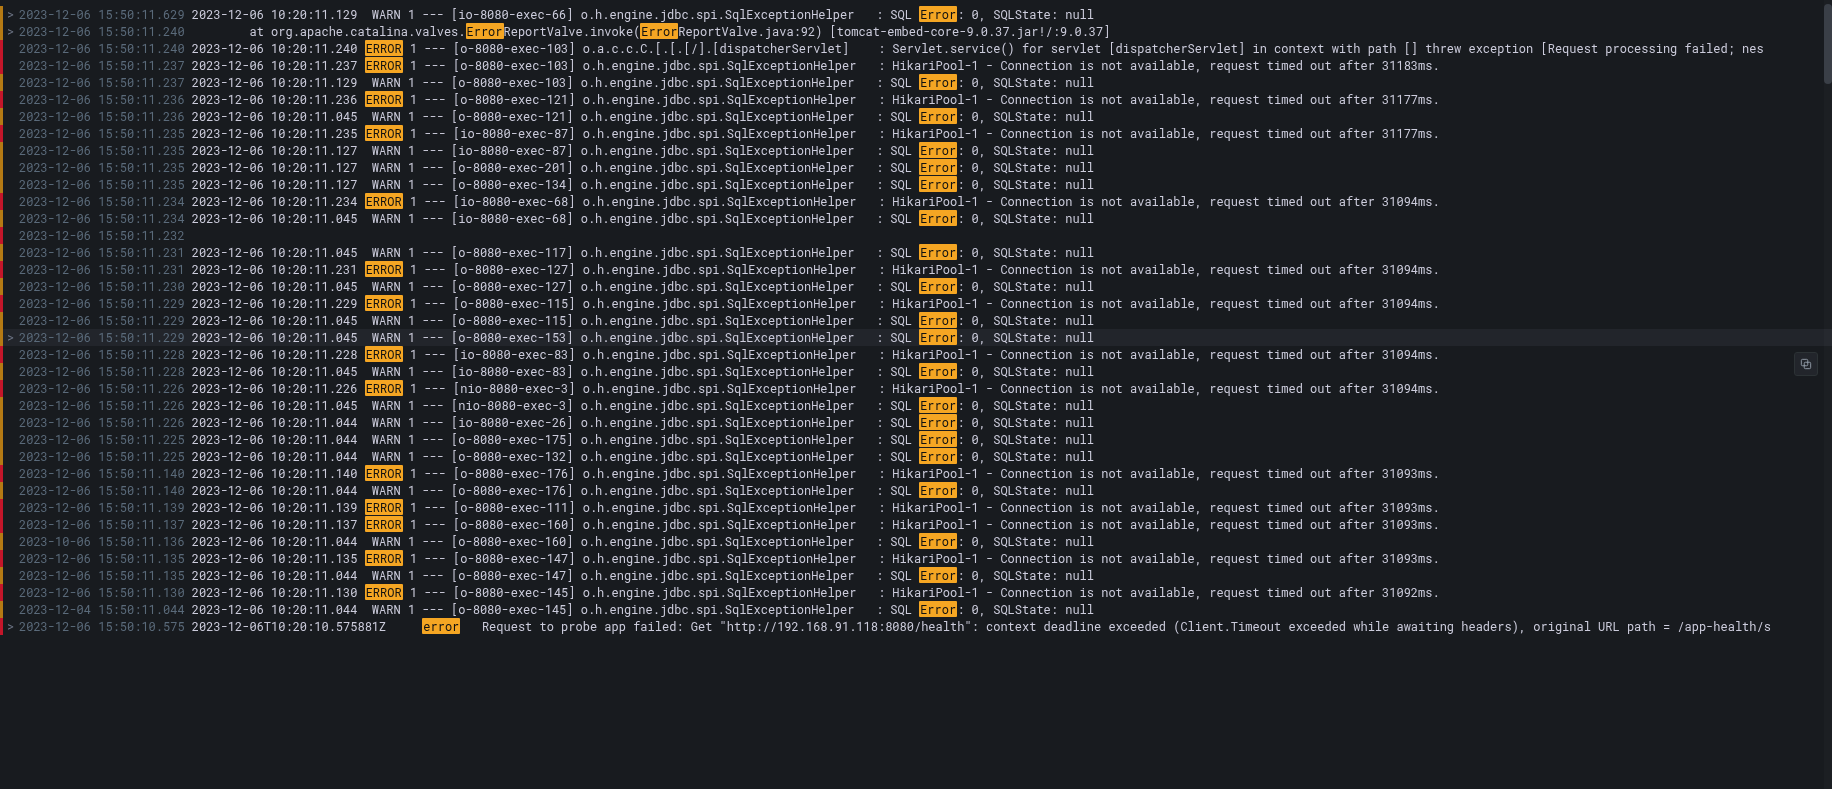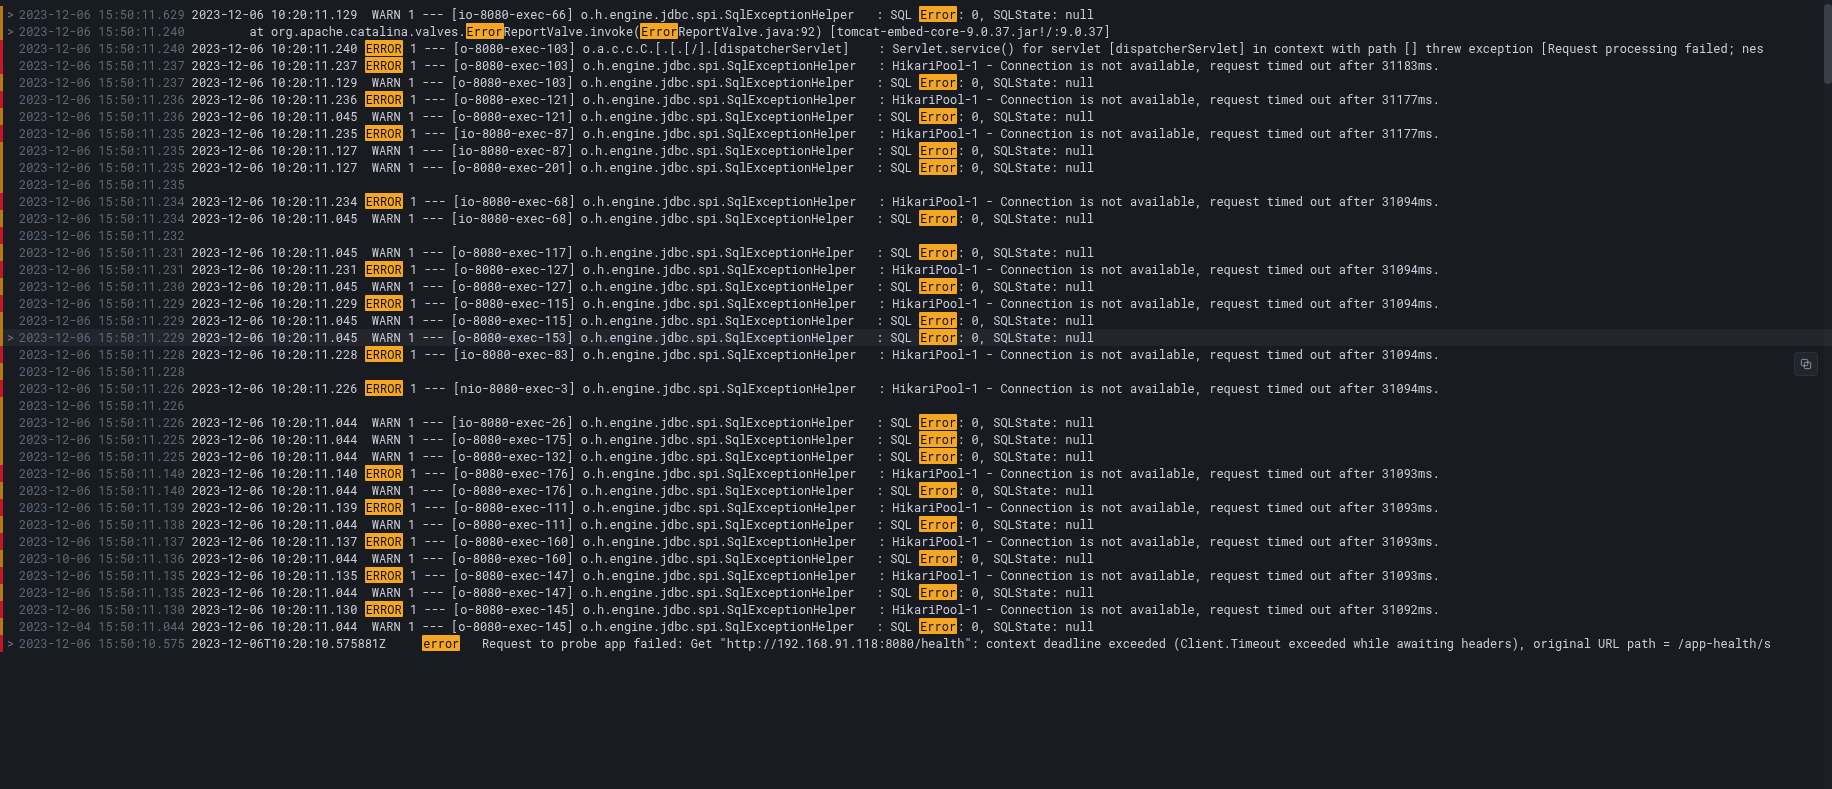--- a/index.html
+++ b/index.html
@@ -69,41 +69,40 @@
     <div class="log-row lvl-warn"><span class="caret">&gt;</span><span class="ts">2023-12-06 15:50:11.629</span><span> </span><span class="body">2023-12-06 10:20:11.129  WARN 1 --- [io-8080-exec-66] o.h.engine.jdbc.spi.SqlExceptionHelper   : SQL <span class="hl">Error</span>: 0, SQLState: null</span></div>
     <div class="log-row lvl-warn"><span class="caret">&gt;</span><span class="ts">2023-12-06 15:50:11.240</span><span> </span><span class="body">        at org.apache.catalina.valves.<span class="hl">Error</span>ReportValve.invoke(<span class="hl">Error</span>ReportValve.java:92) [tomcat-embed-core-9.0.37.jar!/:9.0.37]</span></div>
     <div class="log-row lvl-error"><span class="caret"> </span><span class="ts">2023-12-06 15:50:11.240</span><span> </span><span class="body">2023-12-06 10:20:11.240 <span class="hl">ERROR</span> 1 --- [o-8080-exec-103] o.a.c.c.C.[.[.[/].[dispatcherServlet]    : Servlet.service() for servlet [dispatcherServlet] in context with path [] threw exception [Request processing failed; nes</span></div>
     <div class="log-row lvl-error"><span class="caret"> </span><span class="ts">2023-12-06 15:50:11.237</span><span> </span><span class="body">2023-12-06 10:20:11.237 <span class="hl">ERROR</span> 1 --- [o-8080-exec-103] o.h.engine.jdbc.spi.SqlExceptionHelper   : HikariPool-1 - Connection is not available, request timed out after 31183ms.</span></div>
     <div class="log-row lvl-warn"><span class="caret"> </span><span class="ts">2023-12-06 15:50:11.237</span><span> </span><span class="body">2023-12-06 10:20:11.129  WARN 1 --- [o-8080-exec-103] o.h.engine.jdbc.spi.SqlExceptionHelper   : SQL <span class="hl">Error</span>: 0, SQLState: null</span></div>
     <div class="log-row lvl-error"><span class="caret"> </span><span class="ts">2023-12-06 15:50:11.236</span><span> </span><span class="body">2023-12-06 10:20:11.236 <span class="hl">ERROR</span> 1 --- [o-8080-exec-121] o.h.engine.jdbc.spi.SqlExceptionHelper   : HikariPool-1 - Connection is not available, request timed out after 31177ms.</span></div>
     <div class="log-row lvl-warn"><span class="caret"> </span><span class="ts">2023-12-06 15:50:11.236</span><span> </span><span class="body">2023-12-06 10:20:11.045  WARN 1 --- [o-8080-exec-121] o.h.engine.jdbc.spi.SqlExceptionHelper   : SQL <span class="hl">Error</span>: 0, SQLState: null</span></div>
     <div class="log-row lvl-error"><span class="caret"> </span><span class="ts">2023-12-06 15:50:11.235</span><span> </span><span class="body">2023-12-06 10:20:11.235 <span class="hl">ERROR</span> 1 --- [io-8080-exec-87] o.h.engine.jdbc.spi.SqlExceptionHelper   : HikariPool-1 - Connection is not available, request timed out after 31177ms.</span></div>
     <div class="log-row lvl-warn"><span class="caret"> </span><span class="ts">2023-12-06 15:50:11.235</span><span> </span><span class="body">2023-12-06 10:20:11.127  WARN 1 --- [io-8080-exec-87] o.h.engine.jdbc.spi.SqlExceptionHelper   : SQL <span class="hl">Error</span>: 0, SQLState: null</span></div>
     <div class="log-row lvl-warn"><span class="caret"> </span><span class="ts">2023-12-06 15:50:11.235</span><span> </span><span class="body">2023-12-06 10:20:11.127  WARN 1 --- [o-8080-exec-201] o.h.engine.jdbc.spi.SqlExceptionHelper   : SQL <span class="hl">Error</span>: 0, SQLState: null</span></div>
-    <div class="log-row lvl-warn"><span class="caret"> </span><span class="ts">2023-12-06 15:50:11.235</span><span> </span></div>
+    <div class="log-row lvl-warn"><span class="caret"> </span><span class="ts">2023-12-06 15:50:11.235</span><span> </span><span class="body">2023-12-06 10:20:11.127  WARN 1 --- [o-8080-exec-134] o.h.engine.jdbc.spi.SqlExceptionHelper   : SQL <span class="hl">Error</span>: 0, SQLState: null</span></div>
     <div class="log-row lvl-error"><span class="caret"> </span><span class="ts">2023-12-06 15:50:11.234</span><span> </span><span class="body">2023-12-06 10:20:11.234 <span class="hl">ERROR</span> 1 --- [io-8080-exec-68] o.h.engine.jdbc.spi.SqlExceptionHelper   : HikariPool-1 - Connection is not available, request timed out after 31094ms.</span></div>
     <div class="log-row lvl-warn"><span class="caret"> </span><span class="ts">2023-12-06 15:50:11.234</span><span> </span><span class="body">2023-12-06 10:20:11.045  WARN 1 --- [io-8080-exec-68] o.h.engine.jdbc.spi.SqlExceptionHelper   : SQL <span class="hl">Error</span>: 0, SQLState: null</span></div>
     <div class="log-row lvl-error"><span class="caret"> </span><span class="ts">2023-12-06 15:50:11.232</span><span> </span></div>
     <div class="log-row lvl-warn"><span class="caret"> </span><span class="ts">2023-12-06 15:50:11.231</span><span> </span><span class="body">2023-12-06 10:20:11.045  WARN 1 --- [o-8080-exec-117] o.h.engine.jdbc.spi.SqlExceptionHelper   : SQL <span class="hl">Error</span>: 0, SQLState: null</span></div>
     <div class="log-row lvl-error"><span class="caret"> </span><span class="ts">2023-12-06 15:50:11.231</span><span> </span><span class="body">2023-12-06 10:20:11.231 <span class="hl">ERROR</span> 1 --- [o-8080-exec-127] o.h.engine.jdbc.spi.SqlExceptionHelper   : HikariPool-1 - Connection is not available, request timed out after 31094ms.</span></div>
     <div class="log-row lvl-warn"><span class="caret"> </span><span class="ts">2023-12-06 15:50:11.230</span><span> </span><span class="body">2023-12-06 10:20:11.045  WARN 1 --- [o-8080-exec-127] o.h.engine.jdbc.spi.SqlExceptionHelper   : SQL <span class="hl">Error</span>: 0, SQLState: null</span></div>
     <div class="log-row lvl-error"><span class="caret"> </span><span class="ts">2023-12-06 15:50:11.229</span><span> </span><span class="body">2023-12-06 10:20:11.229 <span class="hl">ERROR</span> 1 --- [o-8080-exec-115] o.h.engine.jdbc.spi.SqlExceptionHelper   : HikariPool-1 - Connection is not available, request timed out after 31094ms.</span></div>
     <div class="log-row lvl-warn"><span class="caret"> </span><span class="ts">2023-12-06 15:50:11.229</span><span> </span><span class="body">2023-12-06 10:20:11.045  WARN 1 --- [o-8080-exec-115] o.h.engine.jdbc.spi.SqlExceptionHelper   : SQL <span class="hl">Error</span>: 0, SQLState: null</span></div>
     <div class="log-row lvl-warn hovered"><span class="caret">&gt;</span><span class="ts">2023-12-06 15:50:11.229</span><span> </span><span class="body">2023-12-06 10:20:11.045  WARN 1 --- [o-8080-exec-153] o.h.engine.jdbc.spi.SqlExceptionHelper   : SQL <span class="hl">Error</span>: 0, SQLState: null</span></div>
     <div class="log-row lvl-error"><span class="caret"> </span><span class="ts">2023-12-06 15:50:11.228</span><span> </span><span class="body">2023-12-06 10:20:11.228 <span class="hl">ERROR</span> 1 --- [io-8080-exec-83] o.h.engine.jdbc.spi.SqlExceptionHelper   : HikariPool-1 - Connection is not available, request timed out after 31094ms.</span></div>
-    <div class="log-row lvl-warn"><span class="caret"> </span><span class="ts">2023-12-06 15:50:11.228</span><span> </span></div>
+    <div class="log-row lvl-warn"><span class="caret"> </span><span class="ts">2023-12-06 15:50:11.228</span><span> </span><span class="body">2023-12-06 10:20:11.045  WARN 1 --- [io-8080-exec-83] o.h.engine.jdbc.spi.SqlExceptionHelper   : SQL <span class="hl">Error</span>: 0, SQLState: null</span></div>
     <div class="log-row lvl-error"><span class="caret"> </span><span class="ts">2023-12-06 15:50:11.226</span><span> </span><span class="body">2023-12-06 10:20:11.226 <span class="hl">ERROR</span> 1 --- [nio-8080-exec-3] o.h.engine.jdbc.spi.SqlExceptionHelper   : HikariPool-1 - Connection is not available, request timed out after 31094ms.</span></div>
-    <div class="log-row lvl-warn"><span class="caret"> </span><span class="ts">2023-12-06 15:50:11.226</span><span> </span></div>
+    <div class="log-row lvl-warn"><span class="caret"> </span><span class="ts">2023-12-06 15:50:11.226</span><span> </span><span class="body">2023-12-06 10:20:11.045  WARN 1 --- [nio-8080-exec-3] o.h.engine.jdbc.spi.SqlExceptionHelper   : SQL <span class="hl">Error</span>: 0, SQLState: null</span></div>
     <div class="log-row lvl-warn"><span class="caret"> </span><span class="ts">2023-12-06 15:50:11.226</span><span> </span><span class="body">2023-12-06 10:20:11.044  WARN 1 --- [io-8080-exec-26] o.h.engine.jdbc.spi.SqlExceptionHelper   : SQL <span class="hl">Error</span>: 0, SQLState: null</span></div>
     <div class="log-row lvl-warn"><span class="caret"> </span><span class="ts">2023-12-06 15:50:11.225</span><span> </span><span class="body">2023-12-06 10:20:11.044  WARN 1 --- [o-8080-exec-175] o.h.engine.jdbc.spi.SqlExceptionHelper   : SQL <span class="hl">Error</span>: 0, SQLState: null</span></div>
     <div class="log-row lvl-warn"><span class="caret"> </span><span class="ts">2023-12-06 15:50:11.225</span><span> </span><span class="body">2023-12-06 10:20:11.044  WARN 1 --- [o-8080-exec-132] o.h.engine.jdbc.spi.SqlExceptionHelper   : SQL <span class="hl">Error</span>: 0, SQLState: null</span></div>
     <div class="log-row lvl-error"><span class="caret"> </span><span class="ts">2023-12-06 15:50:11.140</span><span> </span><span class="body">2023-12-06 10:20:11.140 <span class="hl">ERROR</span> 1 --- [o-8080-exec-176] o.h.engine.jdbc.spi.SqlExceptionHelper   : HikariPool-1 - Connection is not available, request timed out after 31093ms.</span></div>
     <div class="log-row lvl-warn"><span class="caret"> </span><span class="ts">2023-12-06 15:50:11.140</span><span> </span><span class="body">2023-12-06 10:20:11.044  WARN 1 --- [o-8080-exec-176] o.h.engine.jdbc.spi.SqlExceptionHelper   : SQL <span class="hl">Error</span>: 0, SQLState: null</span></div>
     <div class="log-row lvl-error"><span class="caret"> </span><span class="ts">2023-12-06 15:50:11.139</span><span> </span><span class="body">2023-12-06 10:20:11.139 <span class="hl">ERROR</span> 1 --- [o-8080-exec-111] o.h.engine.jdbc.spi.SqlExceptionHelper   : HikariPool-1 - Connection is not available, request timed out after 31093ms.</span></div>
-    <div class="log-row lvl-warn"><span class="caret"> </span><span class="ts">2023-12-06 15:50:11.138</span><span> </span><span class="body">2023-12-06 10:20:11.044  WARN 1 --- [o-8080-exec-111] o.h.engine.jdbc.spi.SqlExceptionHelper   : SQL <span class="hl">Error</span>: 0, SQLState: null</span></div>
     <div class="log-row lvl-error"><span class="caret"> </span><span class="ts">2023-12-06 15:50:11.137</span><span> </span><span class="body">2023-12-06 10:20:11.137 <span class="hl">ERROR</span> 1 --- [o-8080-exec-160] o.h.engine.jdbc.spi.SqlExceptionHelper   : HikariPool-1 - Connection is not available, request timed out after 31093ms.</span></div>
     <div class="log-row lvl-warn"><span class="caret"> </span><span class="ts">2023-10-06 15:50:11.136</span><span> </span><span class="body">2023-12-06 10:20:11.044  WARN 1 --- [o-8080-exec-160] o.h.engine.jdbc.spi.SqlExceptionHelper   : SQL <span class="hl">Error</span>: 0, SQLState: null</span></div>
     <div class="log-row lvl-error"><span class="caret"> </span><span class="ts">2023-12-06 15:50:11.135</span><span> </span><span class="body">2023-12-06 10:20:11.135 <span class="hl">ERROR</span> 1 --- [o-8080-exec-147] o.h.engine.jdbc.spi.SqlExceptionHelper   : HikariPool-1 - Connection is not available, request timed out after 31093ms.</span></div>
     <div class="log-row lvl-warn"><span class="caret"> </span><span class="ts">2023-12-06 15:50:11.135</span><span> </span><span class="body">2023-12-06 10:20:11.044  WARN 1 --- [o-8080-exec-147] o.h.engine.jdbc.spi.SqlExceptionHelper   : SQL <span class="hl">Error</span>: 0, SQLState: null</span></div>
     <div class="log-row lvl-error"><span class="caret"> </span><span class="ts">2023-12-06 15:50:11.130</span><span> </span><span class="body">2023-12-06 10:20:11.130 <span class="hl">ERROR</span> 1 --- [o-8080-exec-145] o.h.engine.jdbc.spi.SqlExceptionHelper   : HikariPool-1 - Connection is not available, request timed out after 31092ms.</span></div>
     <div class="log-row lvl-warn"><span class="caret"> </span><span class="ts">2023-12-04 15:50:11.044</span><span> </span><span class="body">2023-12-06 10:20:11.044  WARN 1 --- [o-8080-exec-145] o.h.engine.jdbc.spi.SqlExceptionHelper   : SQL <span class="hl">Error</span>: 0, SQLState: null</span></div>
     <div class="log-row lvl-error"><span class="caret">&gt;</span><span class="ts">2023-12-06 15:50:10.575</span><span> </span><span class="body">2023-12-06T10:20:10.575881Z     <span class="hl">error</span>   Request to probe app failed: Get "http://192.168.91.118:8080/health": context deadline exceeded (Client.Timeout exceeded while awaiting headers), original URL path = /app-health/s</span></div>
   </div>
 
 <div class="copy-btn" title="Copy">

